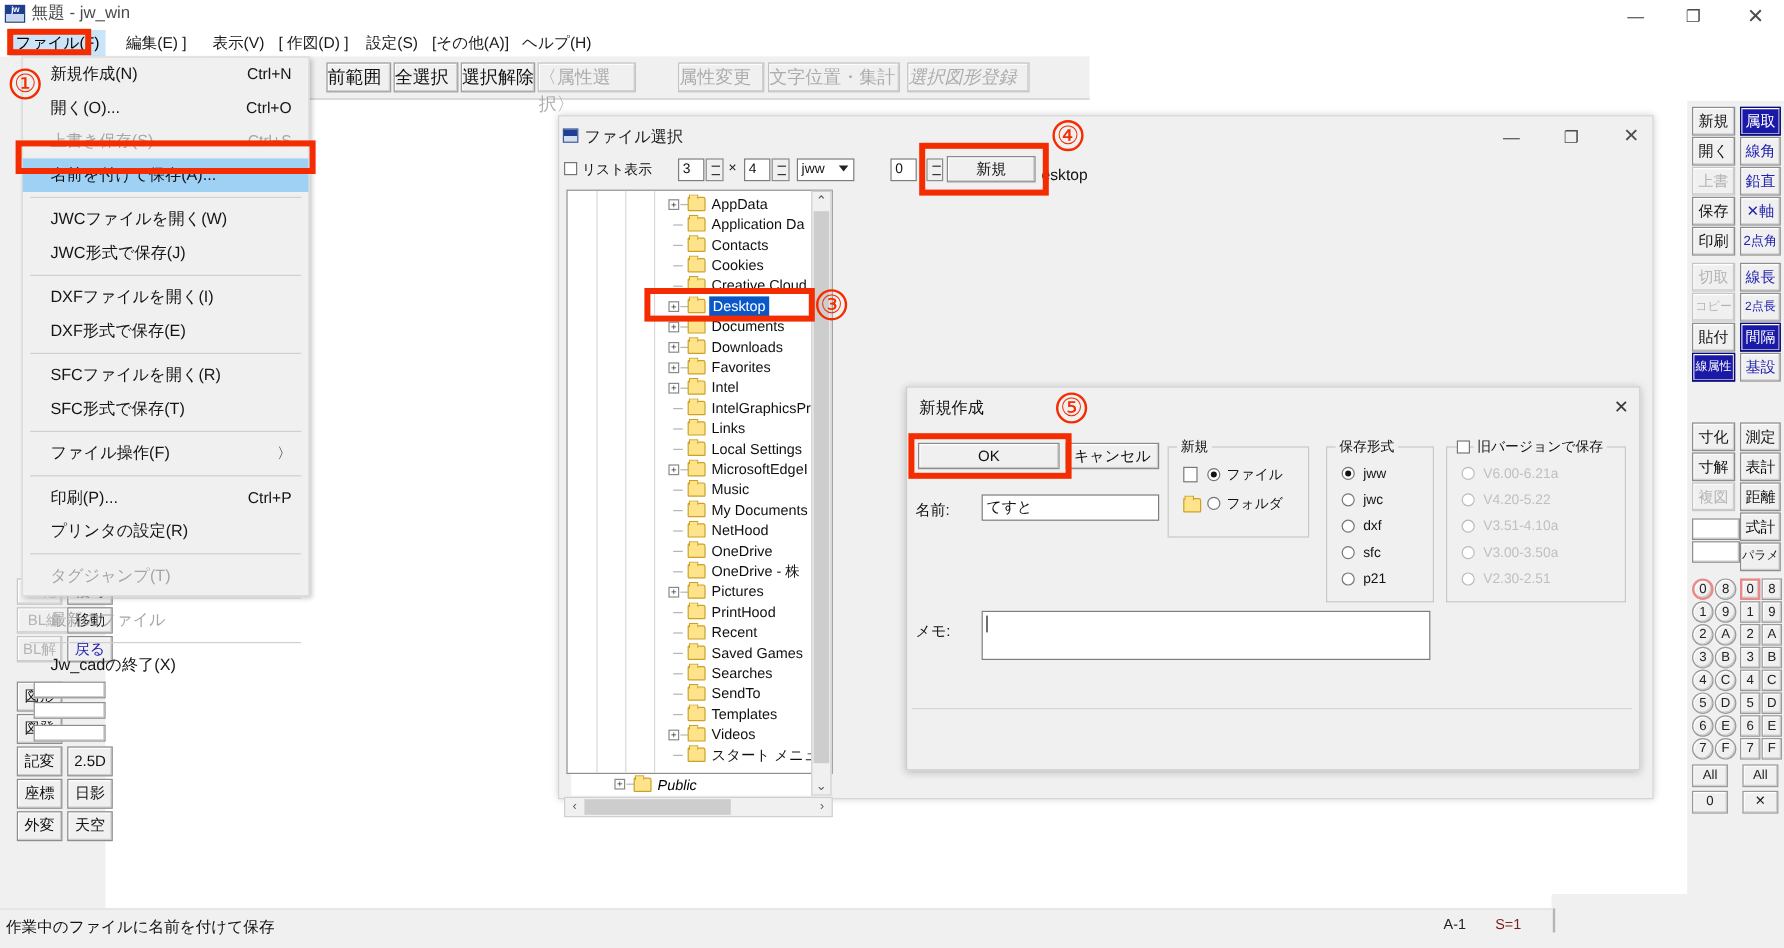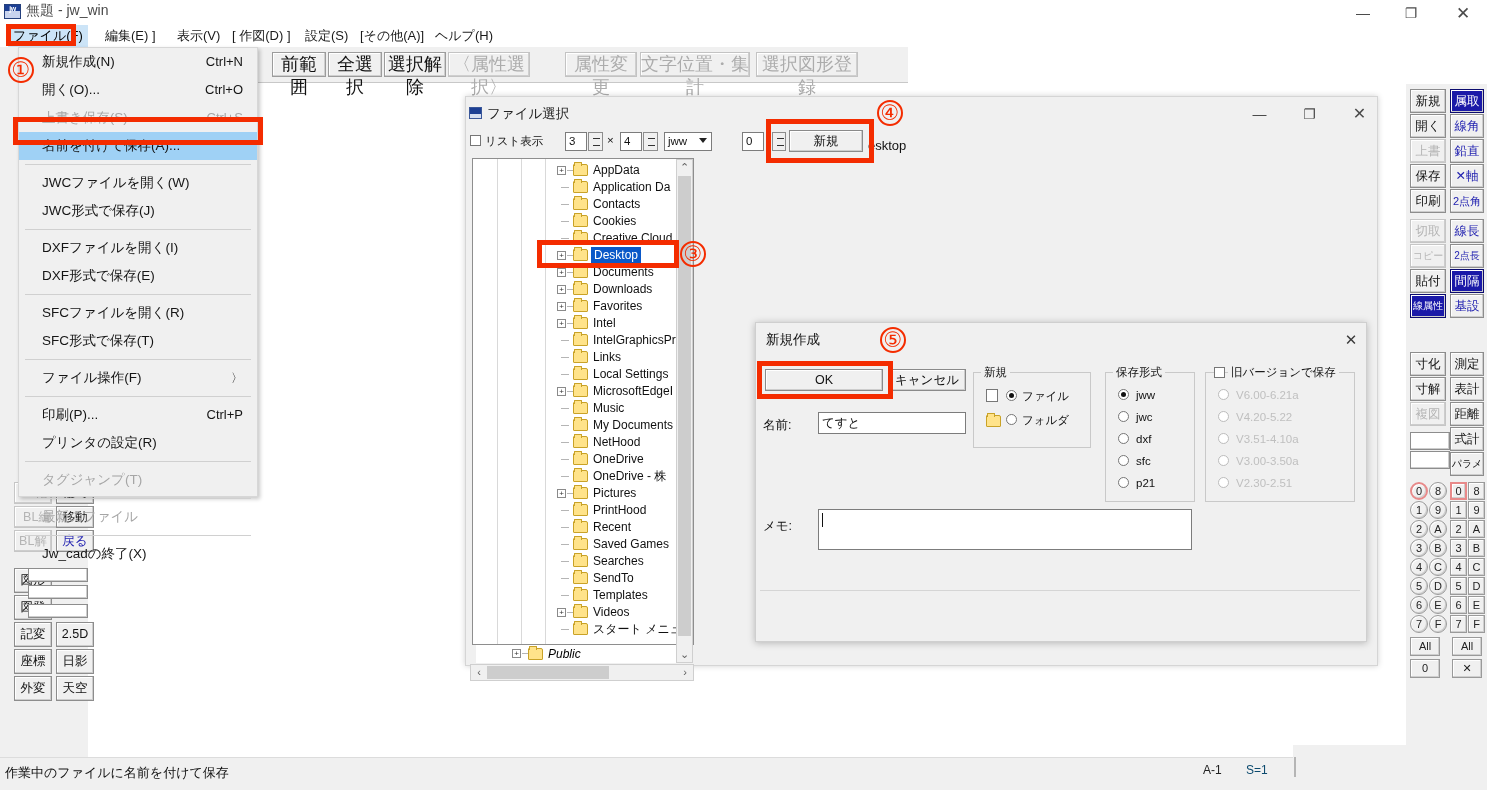--- a/index.html
+++ b/index.html
@@ -44,21 +44,21 @@
   .mrow.disabled { color:#a6a6a6; }
   .mrow.sel { background:#9fd1f5; }
   .mrow .accel { position:absolute; right:14px; top:0; font-size:13px; }
   .mrow .arrow { position:absolute; right:14px; top:0; font-size:12px; }
   .msep { height:1px; background:#d0d0d0; margin:4px 6px; }
 
   
   #toolbar { left:176px; top:47px; width:732px; height:36px;
              background:#f0f0f0; border-bottom:1px solid #c8c8c8; }
   .tb-btn { top:5px; height:25px; background:#f0f0f0; border:1px solid #9c9c9c;
-            font-size:18px; color:#111; text-align:center; line-height:23px;
+            font-size:15px; color:#111; text-align:left; line-height:23px;
             box-shadow:inset -1px -1px 0 #cfcfcf, inset 1px 1px 0 #ffffff; }
   .tb-btn.dis { color:#acacac; border-color:#c3c3c3; }
   #tb-sep1 { left:240px; top:50px; width:1px; height:30px; background:#bdbdbd; }
   #tb-sep2 { left:244px; top:50px; width:1px; height:30px; background:#eaeaea; }
 
   
   .sbtn { background:#f0f0f0; border:1px solid #8d8d8d; font-size:12.5px;
           color:#111; text-align:center; box-shadow:inset -1px -1px 0 #cdcdcd, inset 1px 1px 0 #fff;
           white-space:nowrap; overflow:hidden; }
   .sbtn.dis { color:#b4b4b4; border-color:#c6c6c6; }
@@ -170,21 +170,21 @@
   <div class="abs menu-item" style="left:430px;">ヘルプ(H)</div>
 </div>
 
 <div class="abs" id="toolbar">
   <div class="abs tb-btn" style="left:96px;width:54px;">前範囲</div>
   <div class="abs tb-btn" style="left:152px;width:54px;">全選択</div>
   <div class="abs tb-btn" style="left:208px;width:62px;">選択解除</div>
   <div class="abs tb-btn dis" style="left:272px;width:82px;">〈属性選択〉</div>
   <div class="abs tb-btn dis" style="left:389px;width:72px;">属性変更</div>
   <div class="abs tb-btn dis" style="left:464px;width:110px;">文字位置・集計</div>
-  <div class="abs tb-btn dis" style="left:580px;width:102px;">選択図形登録</div>
+  <div class="abs tb-btn dis" style="left:580px;width:102px;font-style:italic;">選択図形登録</div>
 </div>
 <div class="abs" id="tb-sep1"></div>
 <div class="abs" id="tb-sep2"></div>
 
 <div class="abs" style="left:14px;top:484px;width:38px;height:20px;" class2="">
 </div>
 
 <div class="abs sbtn dis" style="left:14px;top:482px;width:38px;height:22px;line-height:20px;">BL化</div>
 <div class="abs sbtn dis" style="left:14px;top:506px;width:46px;height:22px;line-height:20px;">BL編</div>
 <div class="abs sbtn dis" style="left:14px;top:530px;width:38px;height:22px;line-height:20px;">BL解</div>
@@ -560,17 +560,17 @@
 
 <div class="abs redbox" style="left:766px;top:119px;width:108px;height:44px;"></div>
 <div class="abs marker" style="left:877px;top:100px;">④</div>
 
 <div class="abs redbox" style="left:757px;top:361px;width:136px;height:38px;"></div>
 <div class="abs marker" style="left:880px;top:327px;">⑤</div>
 
 <div class="abs" id="statusbar"></div>
 <div class="abs" id="status-text">作業中のファイルに名前を付けて保存</div>
 <div class="abs" style="left:1203px;top:763px;font-size:12px;color:#222;">A-1</div>
-<div class="abs" style="left:1246px;top:763px;font-size:12px;color:#0c4a6e;">S=1</div>
+<div class="abs" style="left:1246px;top:763px;font-size:12px;color:#7f1d1d;">S=1</div>
 <div class="abs" id="ime">
   <div class="abs" style="left:1px;top:12px;width:2px;height:20px;background:#b5b5b5;"></div>
 
 </div>
 
 </body></html>

